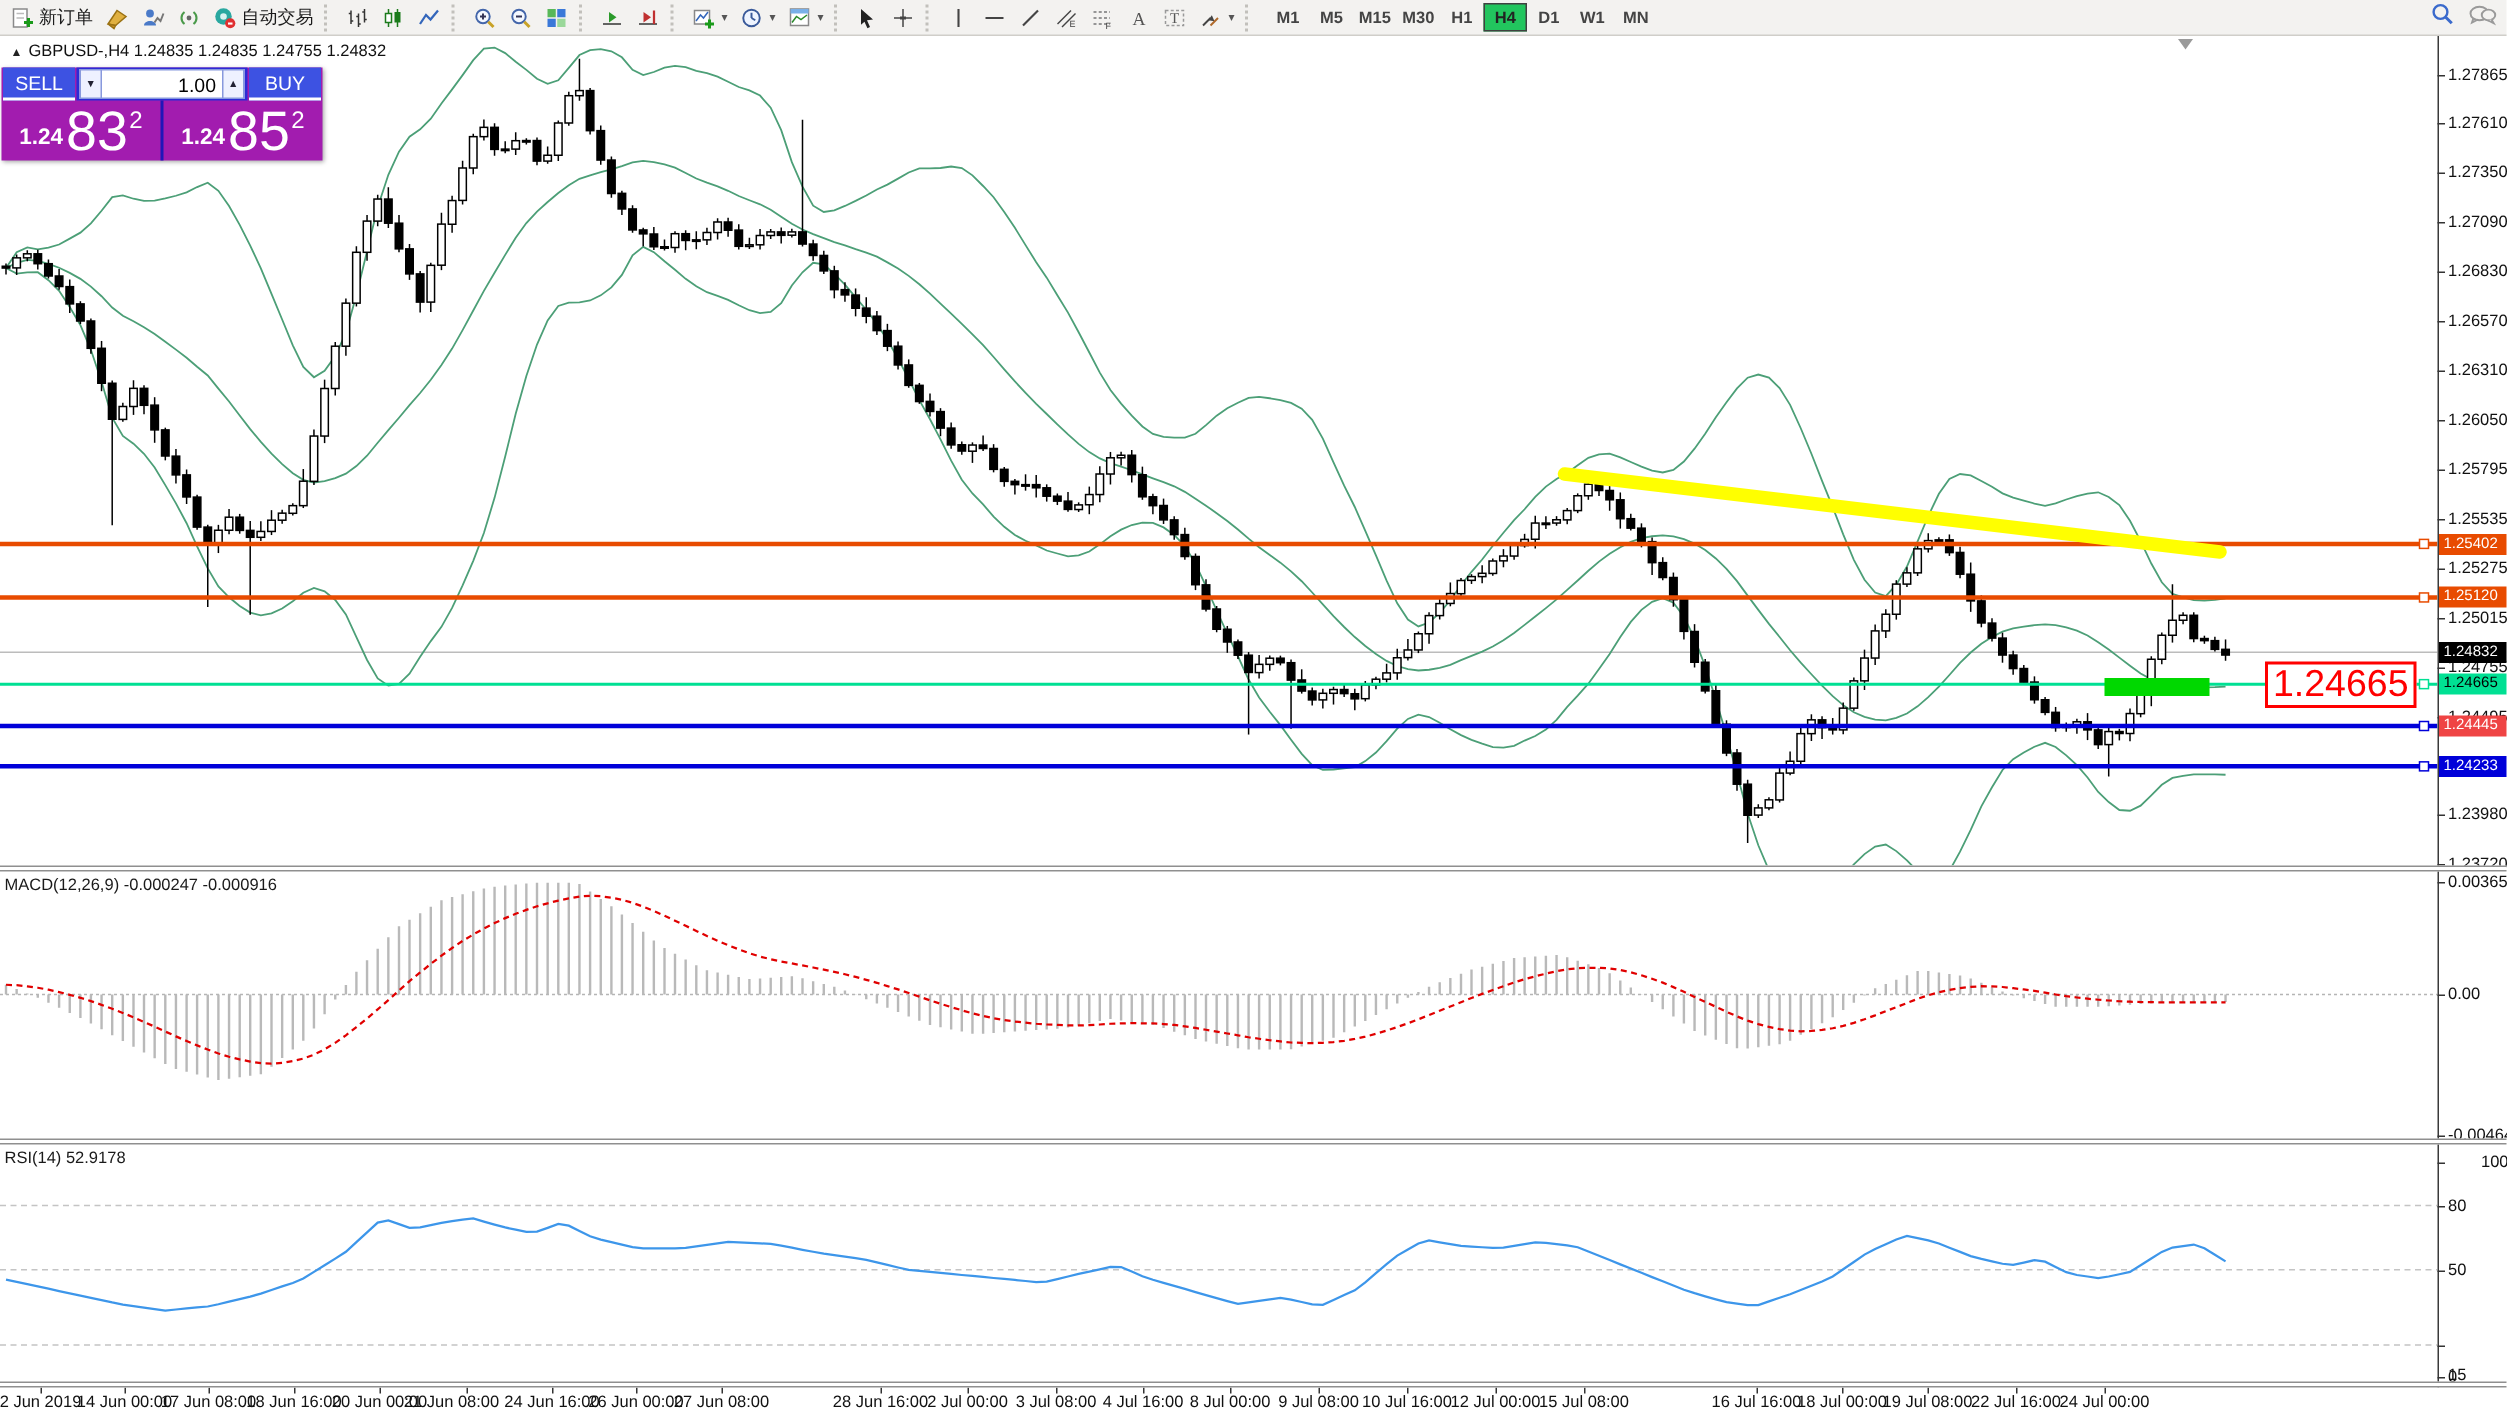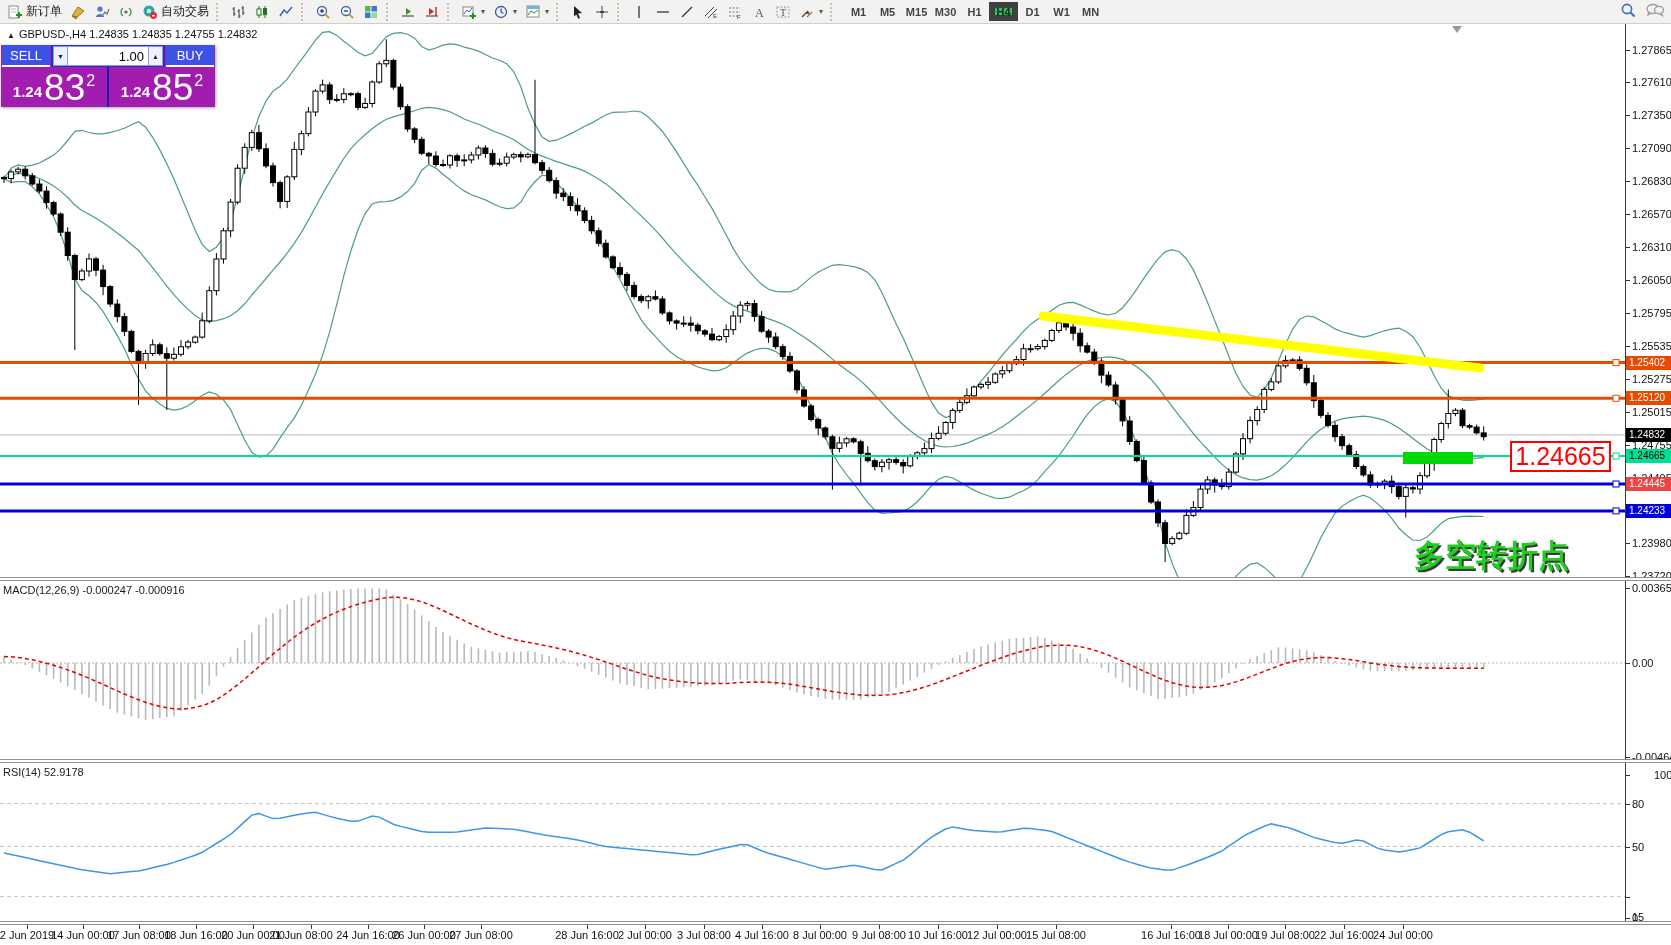--- a/index.html
+++ b/index.html
@@ -11,21 +11,21 @@
   .tb-grip{width:7px;height:18px;border-left:2px dotted #c2c0bb;margin:0 3px;}
   .tb-btn{height:21px;min-width:23px;display:flex;align-items:center;justify-content:center;
     gap:3px;padding:0 3px;border:1px solid transparent;border-radius:2px;background:transparent;
     font-size:12px;color:#222;cursor:default;}
   .tb-btn svg{display:block;}
   .tb-caret{font-size:8px;color:#555;margin-left:1px;}
   .tb-label{font-size:12px;color:#1a1a1a;white-space:nowrap;}
   #periods{display:flex;align-items:center;margin-left:4px;}
   .period-btn{width:29px;height:19px;font-size:11px;font-weight:bold;color:#444;
     display:flex;align-items:center;justify-content:center;border:1px solid transparent;background:transparent;}
-  .period-btn.active{background:#22c55e;border:6px solid #404040;color:#222;}
+  .period-btn.active{background:#22c55e;border:1px solid #404040;color:#222;}
   #tb-right{position:absolute;right:6px;top:1px;display:flex;gap:8px;align-items:center;height:22px;}
   
   #chart-root{position:absolute;left:0;top:24px;width:1671px;height:921px;background:#fff;}
   #main-svg,#macd-svg,#rsi-svg{position:absolute;left:0;}
   #main-svg{top:0;}
   #macd-svg{top:557px;}
   #rsi-svg{top:739px;}
   .panel-sep{position:absolute;left:0;width:1671px;height:4px;background:#fff;
     border-top:1px solid #8f8f8f;border-bottom:1px solid #8f8f8f;z-index:6;}
   #axis-line{position:absolute;left:1625px;top:0;width:1px;height:901px;background:#3a3a3a;z-index:4;}
@@ -1051,21 +1051,20 @@
       <div class="time-tick" style="left: 1403px;"></div>
       <div class="time-label" style="left: 1403px;">24 Jul 00:00</div>
     </div>
   <div id="shift-marker"></div>
 
   <div id="symbol-info"><span class="tri">▲</span><span>GBPUSD-,H4  1.24835 1.24835 1.24755 1.24832</span></div>
   <div class="ind-label" style="top:560px">MACD(12,26,9) -0.000247 -0.000916</div>
   <div class="ind-label" style="top:742px">RSI(14) 52.9178</div>
 
   <div id="red-box">1.24665</div>
-  <div id="cn-note">多空转折点</div>
 
   <div id="one-click">
     <div class="oc-top">
       <button class="oc-btn">SELL</button>
       <div class="oc-lot">
         <button class="oc-spin"><span>▼</span></button>
         <input class="oc-input" value="1.00" style="">
         <button class="oc-spin"><span>▲</span></button>
       </div>
       <button class="oc-btn">BUY</button>

